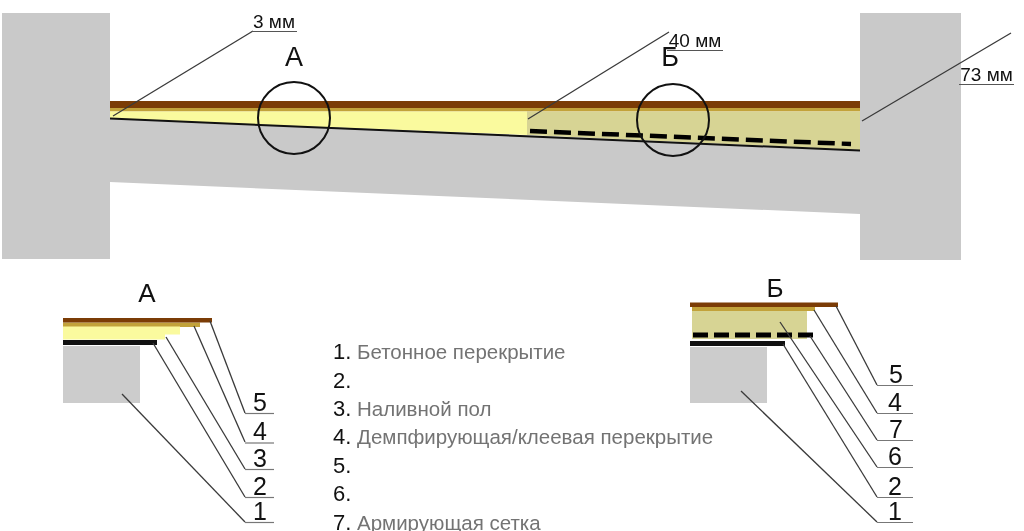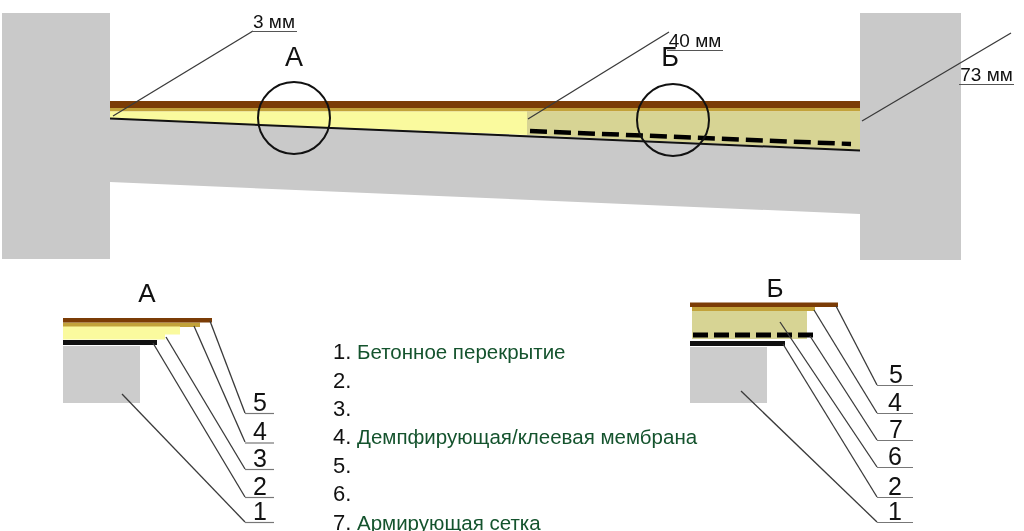--- a/index.html
+++ b/index.html
@@ -11,21 +11,21 @@
   .abs{position:absolute;}
   .dim-label{
     font-size:19px;line-height:16px;text-align:center;color:#111;
     border-bottom:1.4px solid #555;padding-bottom:1px;
   }
   .callout-letter{font-size:27px;line-height:27px;text-align:center;color:#111;}
   .detail-title{font-size:26px;line-height:26px;text-align:center;color:#111;}
   #legend{left:333px;top:338px;}
   .legend-row{height:28.4px;display:flex;align-items:center;white-space:nowrap;}
   .legend-num{font-size:22px;width:24px;color:#111;}
-  .legend-label{font-size:20.5px;color:#14532d;}
+  .legend-label{font-size:20.5px;color:#737373;}
   .num-text{
     font-family:"Liberation Sans","DejaVu Sans",sans-serif;
     font-size:25px;fill:#111;text-anchor:middle;
   }
 </style>
 </head>
 <body>
 
 <div id="canvas">
 
@@ -111,24 +111,25 @@
   <div id="legend" class="abs">
     <div class="legend-row">
       <span class="legend-num">1.</span>
       <span class="legend-label">Бетонное перекрытие</span>
     </div>
     <div class="legend-row">
       <span class="legend-num">2.</span>
     </div>
     <div class="legend-row">
       <span class="legend-num">3.</span>
+      <span class="legend-label">Наливной пол</span>
     </div>
     <div class="legend-row">
       <span class="legend-num">4.</span>
-      <span class="legend-label">Демпфирующая/клеевая мембрана</span>
+      <span class="legend-label">Демпфирующая/клеевая перекрытие</span>
     </div>
     <div class="legend-row">
       <span class="legend-num">5.</span>
     </div>
     <div class="legend-row">
       <span class="legend-num">6.</span>
     </div>
     <div class="legend-row">
       <span class="legend-num">7.</span>
       <span class="legend-label">Армирующая сетка</span>

